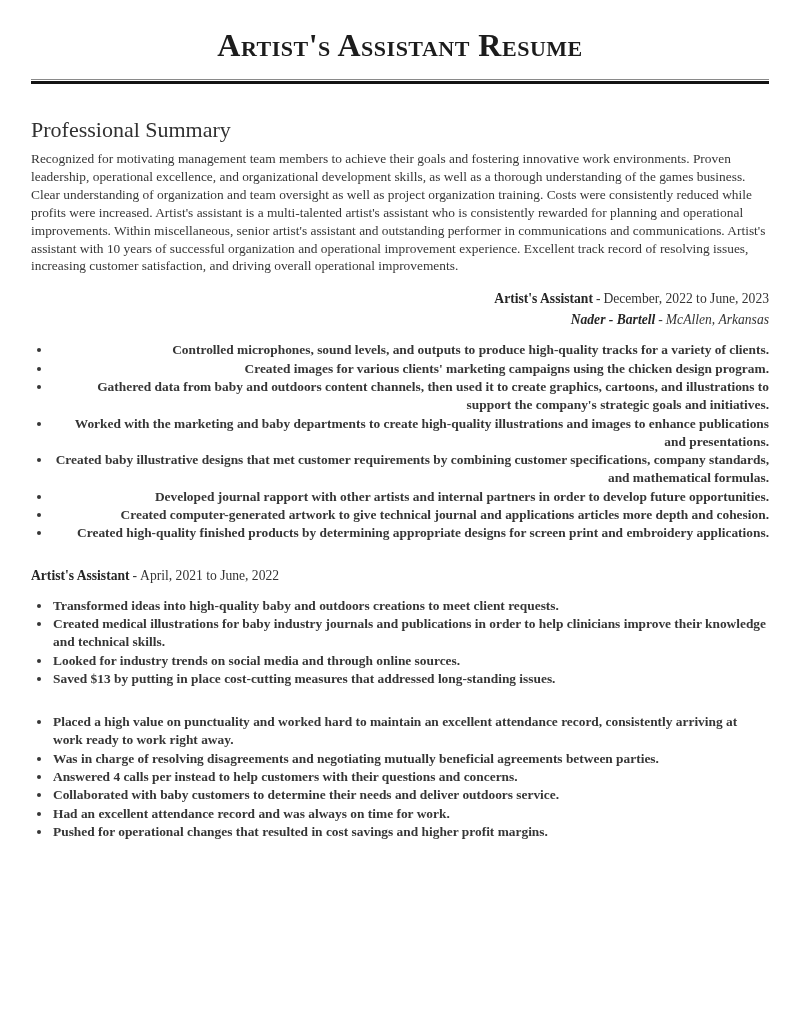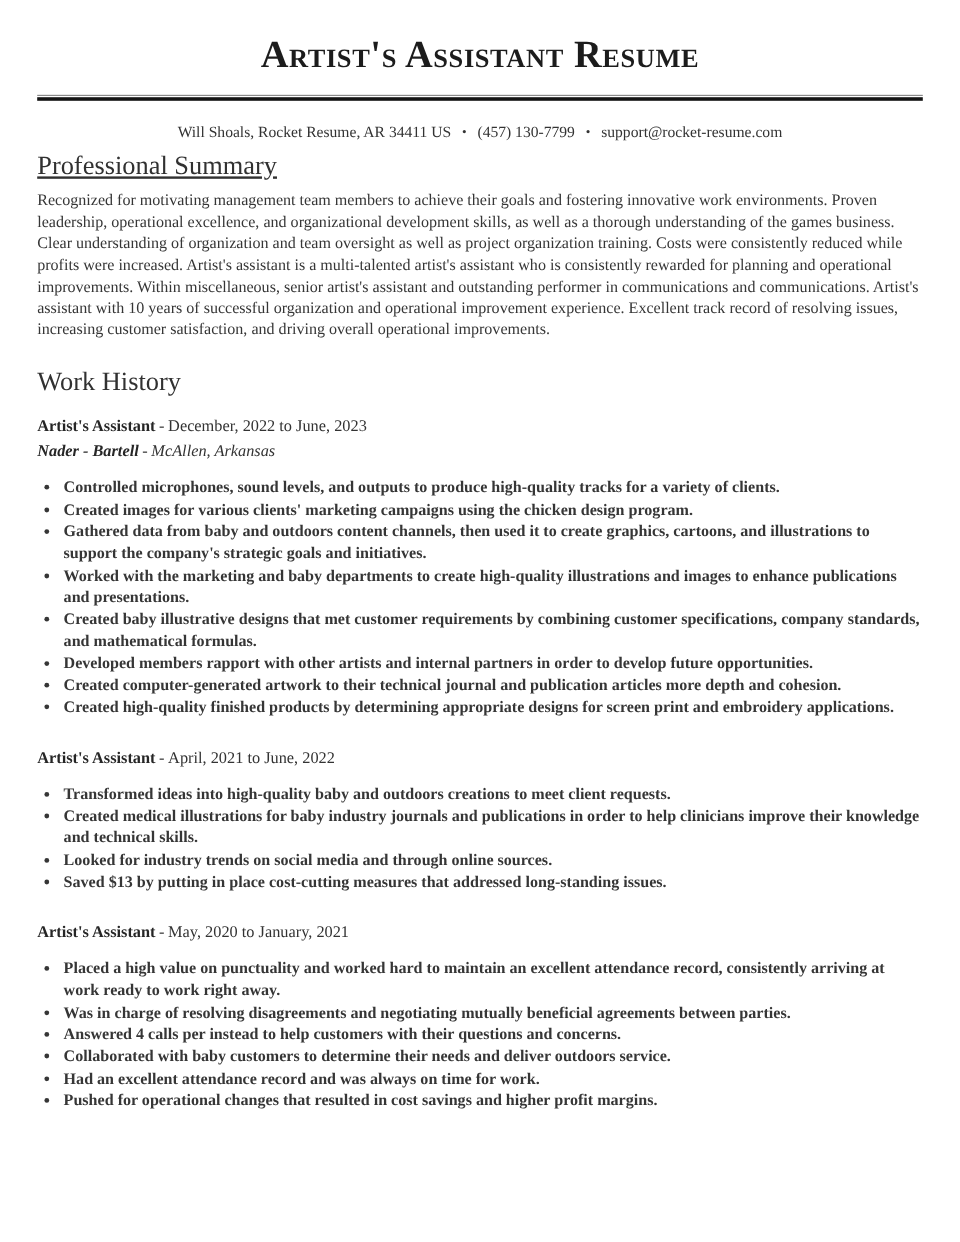--- a/index.html
+++ b/index.html
@@ -48,32 +48,32 @@
     vertical-align: 1px;
     color: #333333;
   }
   
   .section-heading {
     font-size: 22px;
     line-height: 27px;
     font-weight: 400;
     color: #313131;
   }
-  .summary-heading { margin-top: 6px; text-decoration: underline; }
+  .summary-heading { margin-top: 32px; }
   .work-heading { margin-top: 21px; }
   
   .summary-text {
     margin-top: 7px;
     font-size: 13.4px;
     line-height: 17.9px;
     color: #363636;
   }
   
   .job { margin-top: 25px; }
-  .job:first-child { margin-top: 16px; }
+  .job:first-child { margin-top: 16px; text-align: right; }
   .job-title-line {
     font-size: 13.6px;
     line-height: 16px;
     color: #333333;
   }
   .job-title { font-weight: 700; color: #262626; }
   .job-sep { margin: 0 3px; }
   .job-company-line {
     margin-top: 5px;
     font-size: 13.6px;
@@ -97,67 +97,60 @@
 </style>
 </head>
 <body>
 
 <div class="page">
 
   <h1 class="resume-title">Artist's Assistant Resume</h1>
 
   <div class="double-rule"></div>
 
-  <div class="contact-line">
-    <span>Will Shoals, Rocket Resume, AR 34411 US</span><span class="contact-sep">•</span><span>(457) 130-7799</span><span class="contact-sep">•</span><span>support@rocket-resume.com</span>
-  </div>
 
   <section>
     <h2 class="section-heading summary-heading">Professional Summary</h2>
     <p class="summary-text">Recognized for motivating management team members to achieve their goals and fostering innovative work environments. Proven leadership, operational excellence, and organizational development skills, as well as a thorough understanding of the games business. Clear understanding of organization and team oversight as well as project organization training. Costs were consistently reduced while profits were increased. Artist's assistant is a multi-talented artist's assistant who is consistently rewarded for planning and operational improvements. Within miscellaneous, senior artist's assistant and outstanding performer in communications and communications. Artist's assistant with 10 years of successful organization and operational improvement experience. Excellent track record of resolving issues, increasing customer satisfaction, and driving overall operational improvements.</p>
   </section>
 
   <section>
-    <h2 class="section-heading work-heading">Work History</h2>
     <div>
   <article class="job">
     <div class="job-title-line">
       <span class="job-title">Artist's Assistant</span><span class="job-sep">-</span><span>December, 2022 to June, 2023</span>
     </div>
     <div class="job-company-line">
       <span class="job-company">Nader - Bartell</span><span class="job-sep">-</span><span>McAllen, Arkansas</span>
     </div>
     <ul class="job-bullets">
             <li>Controlled microphones, sound levels, and outputs to produce high-quality tracks for a variety of clients.</li>
             <li>Created images for various clients' marketing campaigns using the chicken design program.</li>
             <li>Gathered data from baby and outdoors content channels, then used it to create graphics, cartoons, and illustrations to support the company's strategic goals and initiatives.</li>
             <li>Worked with the marketing and baby departments to create high-quality illustrations and images to enhance publications and presentations.</li>
             <li>Created baby illustrative designs that met customer requirements by combining customer specifications, company standards, and mathematical formulas.</li>
-            <li>Developed members rapport with other artists and internal partners in order to develop future opportunities.</li>
-            <li>Created computer-generated artwork to their technical journal and publication articles more depth and cohesion.</li>
+            <li>Developed journal rapport with other artists and internal partners in order to develop future opportunities.</li>
+            <li>Created computer-generated artwork to give technical journal and applications articles more depth and cohesion.</li>
             <li>Created high-quality finished products by determining appropriate designs for screen print and embroidery applications.</li>
           </ul>
   </article>
 
   <article class="job">
     <div class="job-title-line">
       <span class="job-title">Artist's Assistant</span><span class="job-sep">-</span><span>April, 2021 to June, 2022</span>
     </div>
     <ul class="job-bullets">
             <li>Transformed ideas into high-quality baby and outdoors creations to meet client requests.</li>
             <li>Created medical illustrations for baby industry journals and publications in order to help clinicians improve their knowledge and technical skills.</li>
             <li>Looked for industry trends on social media and through online sources.</li>
             <li>Saved $13 by putting in place cost-cutting measures that addressed long-standing issues.</li>
           </ul>
   </article>
 
   <article class="job">
-    <div class="job-title-line">
-      <span class="job-title">Artist's Assistant</span><span class="job-sep">-</span><span>May, 2020 to January, 2021</span>
-    </div>
     <ul class="job-bullets">
             <li>Placed a high value on punctuality and worked hard to maintain an excellent attendance record, consistently arriving at work ready to work right away.</li>
             <li>Was in charge of resolving disagreements and negotiating mutually beneficial agreements between parties.</li>
             <li>Answered 4 calls per instead to help customers with their questions and concerns.</li>
             <li>Collaborated with baby customers to determine their needs and deliver outdoors service.</li>
             <li>Had an excellent attendance record and was always on time for work.</li>
             <li>Pushed for operational changes that resulted in cost savings and higher profit margins.</li>
           </ul>
   </article>
 

